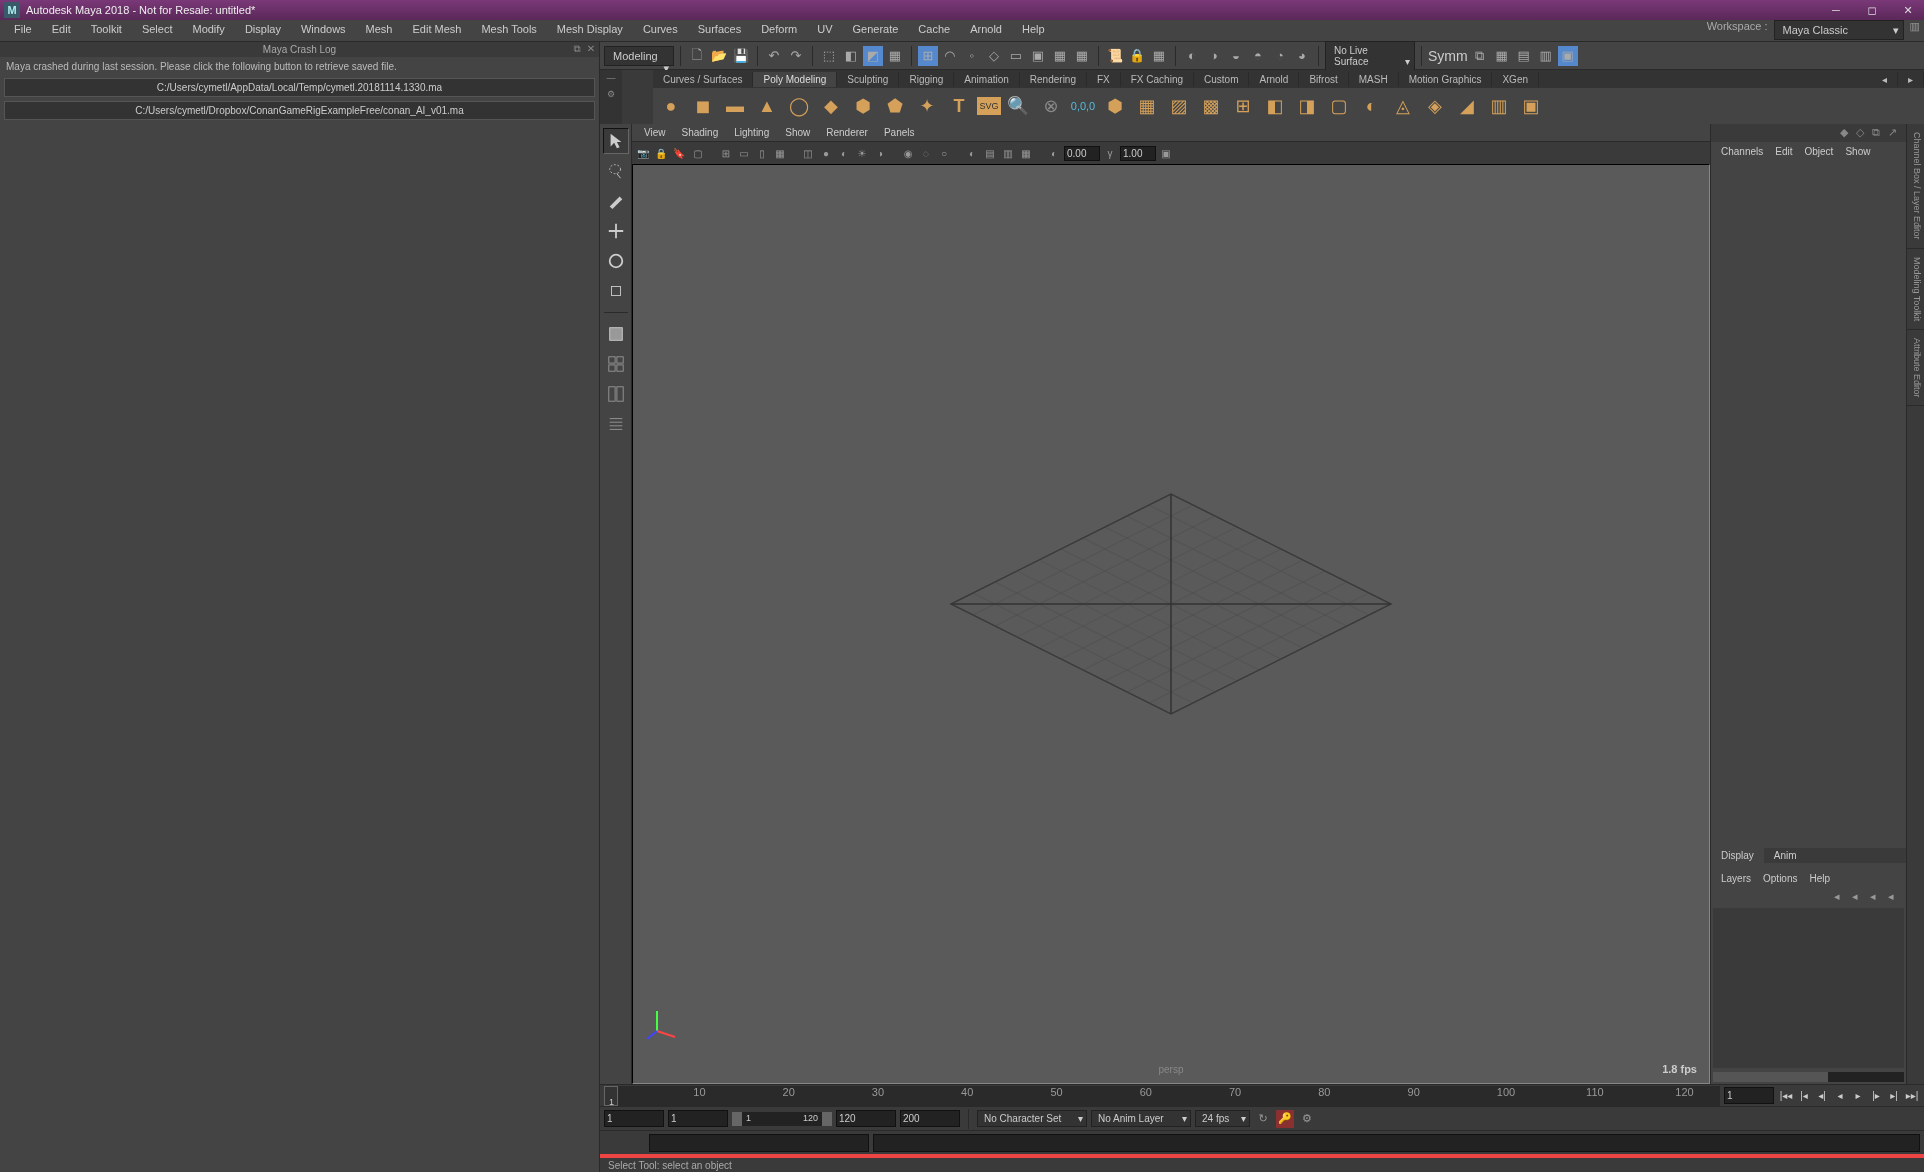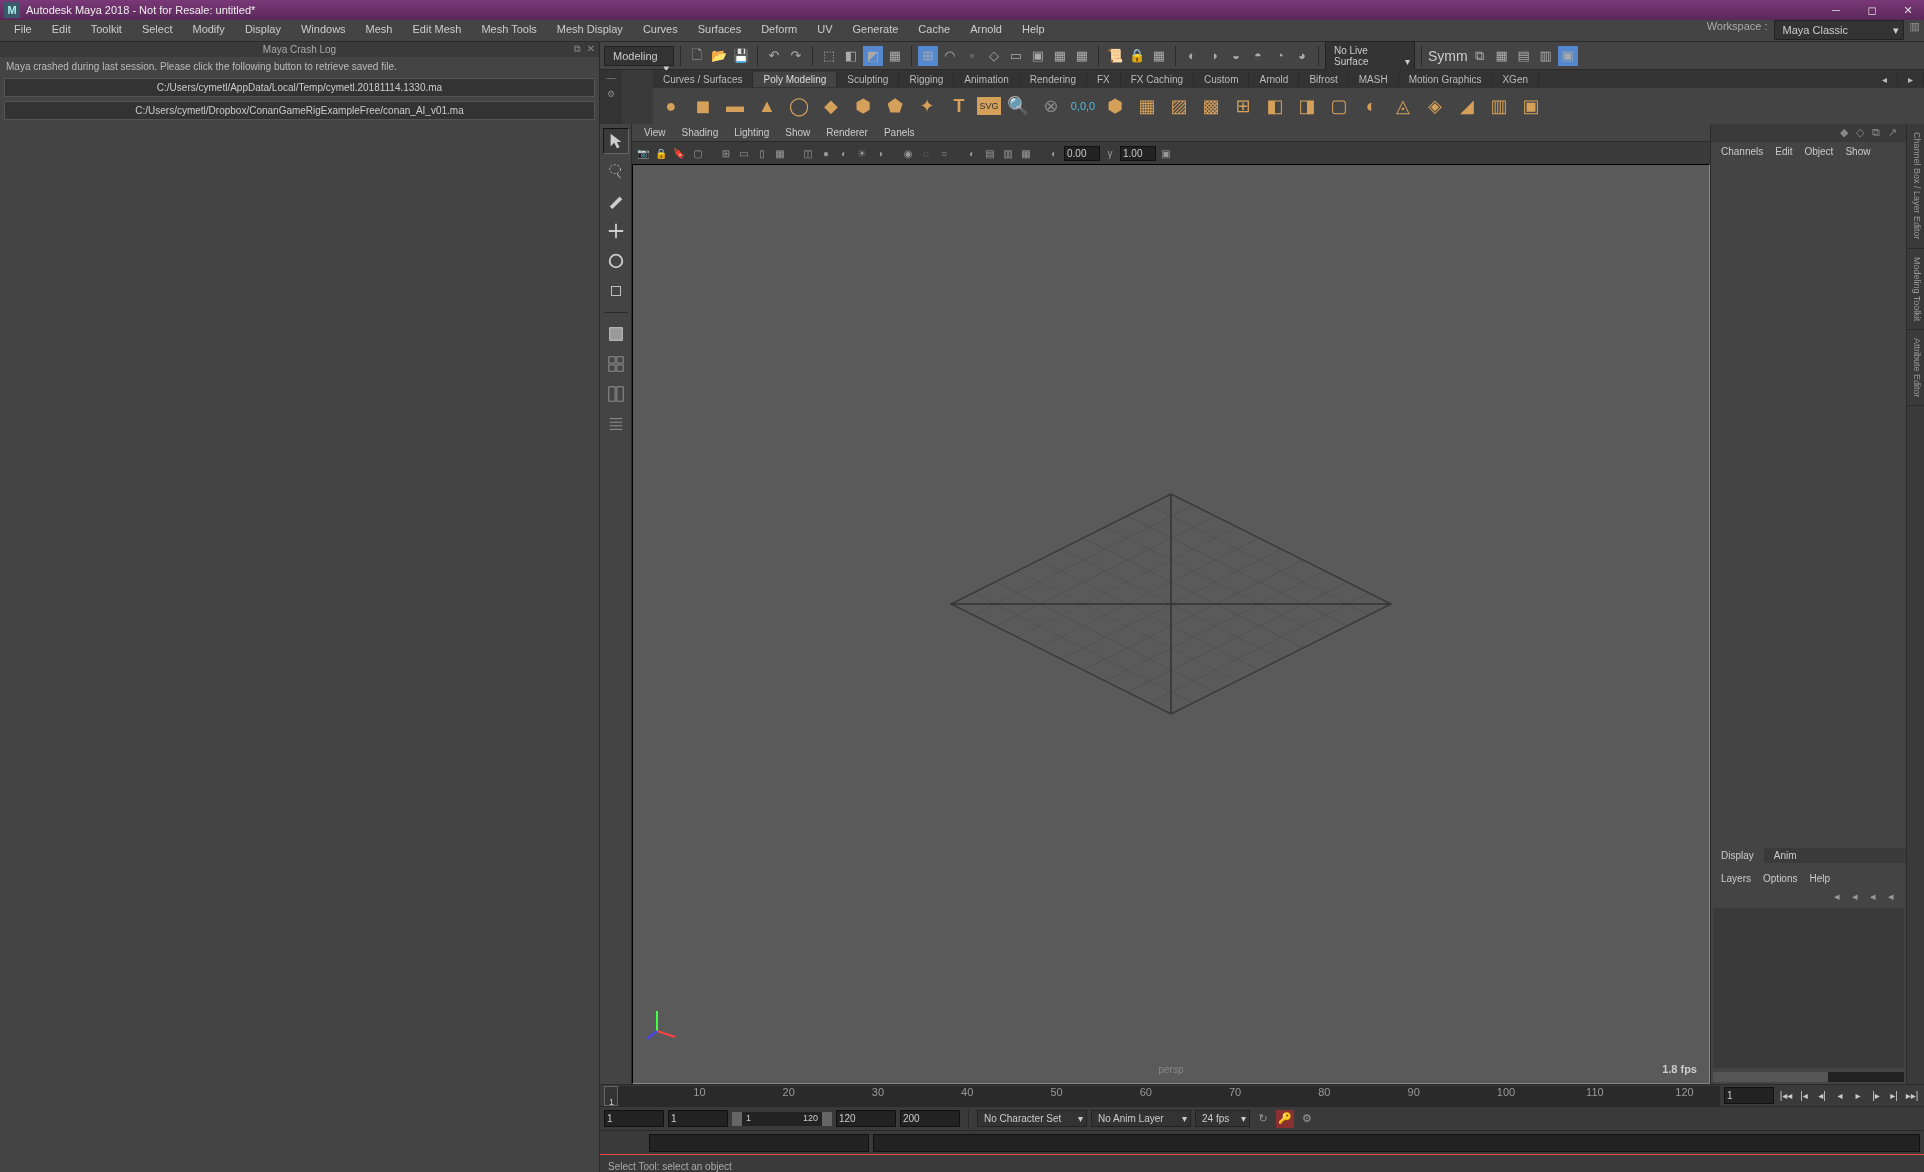--- a/index.html
+++ b/index.html
@@ -98,21 +98,21 @@
 .range-dropdown { background: #333; border: 1px solid #222; color: #ccc; padding: 2px 16px 2px 6px; font-size: 10px; position: relative; }
 .range-dropdown::after { content: '▾'; position: absolute; right: 3px; }
 .range-icon { width: 18px; height: 18px; display: flex; align-items: center; justify-content: center; cursor: pointer; color: #999; }
 .range-icon.red { background: #8a3030; }
 
 .cmd-row { background: #3a3a3a; height: 24px; display: flex; align-items: center; padding: 0 4px; gap: 4px; border-top: 1px solid #2a2a2a; }
 .cmd-label { background: #333; padding: 3px 10px; color: #ccc; font-size: 10px; margin-top: 40px; }
 .cmd-input { flex: 0 0 220px; background: #222; border: 1px solid #111; height: 18px; }
 .cmd-output { flex: 1; background: #222; border: 1px solid #111; height: 18px; }
 
-.status-row { background: #3a3a3a; height: 18px; display: flex; align-items: flex-end; padding: 0 8px; border-top: 1px solid #ef4444; }
+.status-row { background: #3a3a3a; height: 18px; display: flex; align-items: center; padding: 0 8px; border-top: 4px solid #ef4444; }
 .status-text { color: #aaa; font-size: 10px; }
 </style>
 </head>
 <body>
 
 <div class="titlebar">
   <div class="logo">M</div>
   <div class="title">Autodesk Maya 2018 - Not for Resale: untitled*</div>
   <div class="winbtns">
     <div class="winbtn">─</div>

